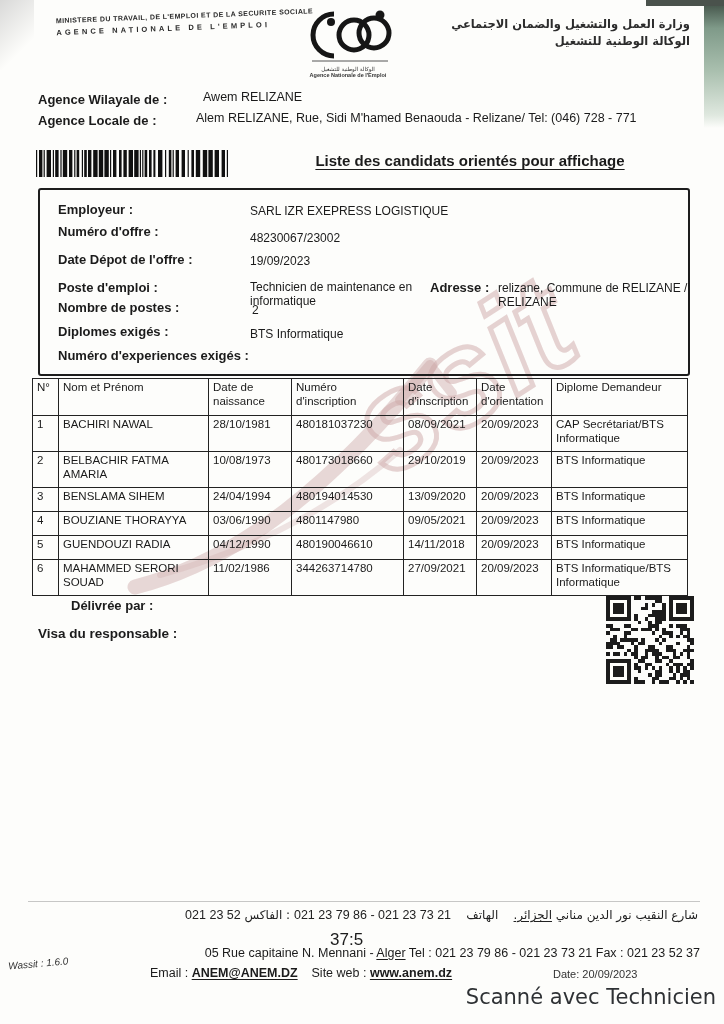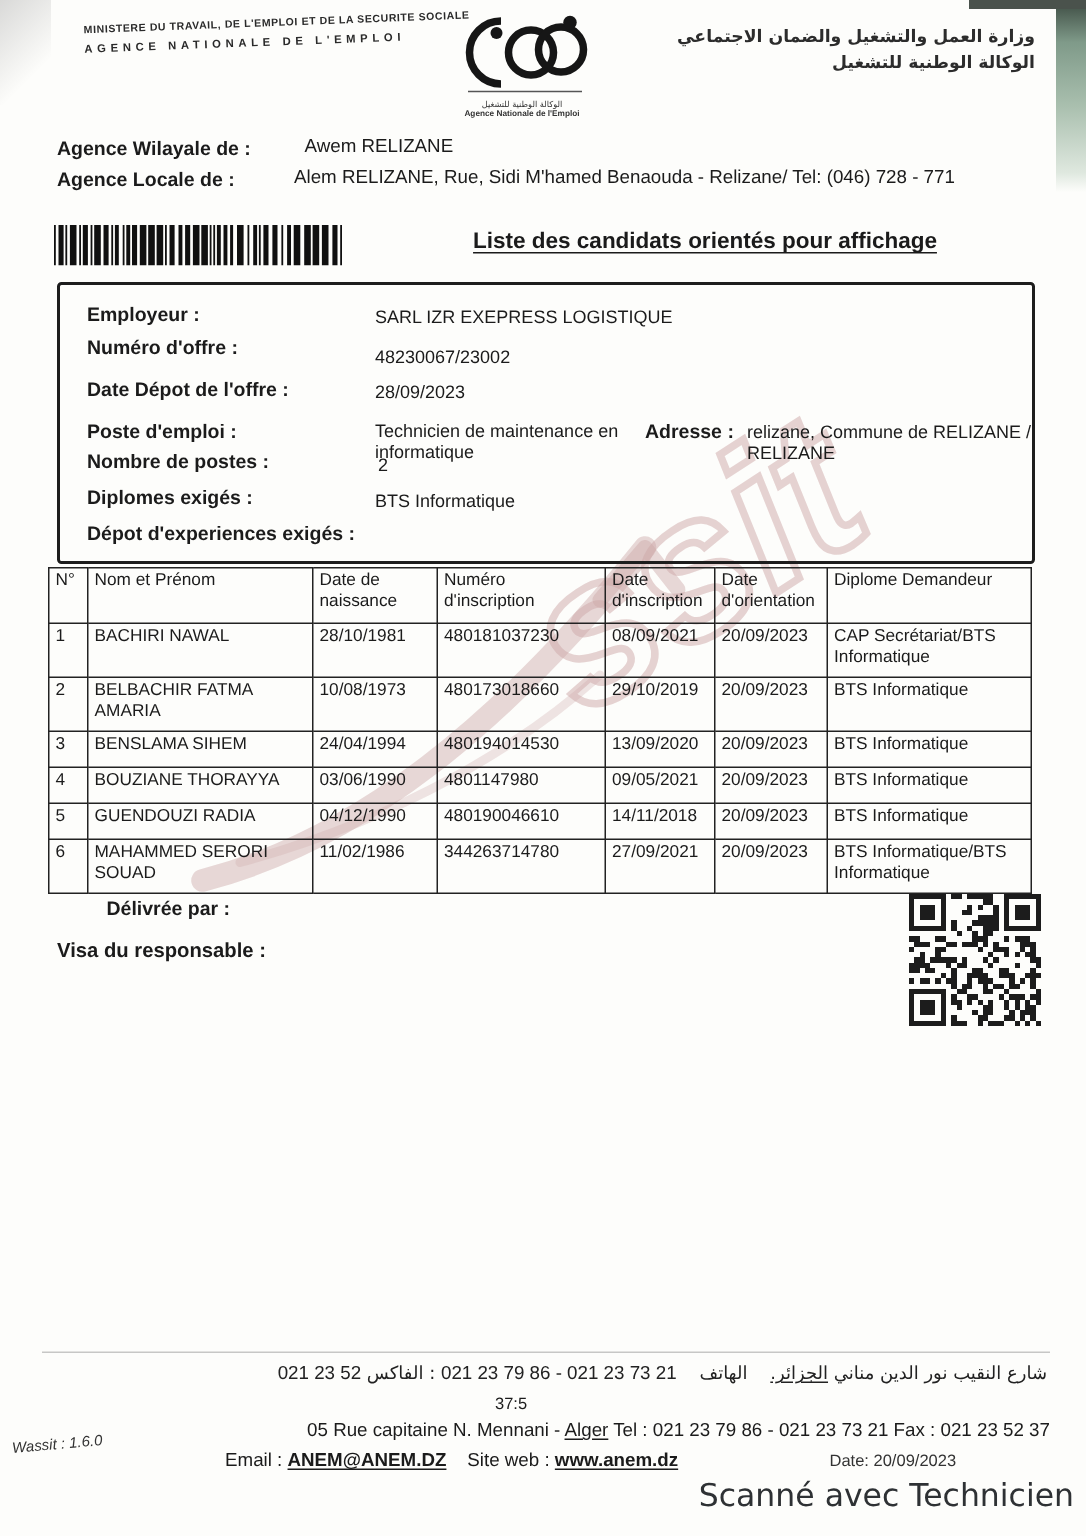--- a/index.html
+++ b/index.html
@@ -45,21 +45,21 @@
   .visa{left:38px;top:626px;font-weight:bold;font-size:13.5px;}
   .qr{left:606px;top:596px;width:88px;height:88px;}
   
   .watermark{left:100px;top:215px;width:560px;height:400px;z-index:0;pointer-events:none;}
   
   .foot-line{left:28px;top:901px;width:672px;border-top:1.5px solid #b9b9b9;opacity:.8;}
   .foot-ar{right:26px;top:908px;width:660px;direction:rtl;text-align:right;
     font-family:"DejaVu Sans",sans-serif;font-size:12px;color:#222;}
   .foot-ar .nums{direction:ltr;unicode-bidi:embed;font-family:"Liberation Sans",sans-serif;font-size:12.5px;}
   .u{text-decoration:underline;text-underline-offset:2px;}
-  .foot-wrap{left:330px;top:930px;font-size:11px;}
+  .foot-wrap{left:330px;top:930px;font-size:17px;}
   .foot-fr{left:40px;top:946px;width:660px;text-align:right;font-size:12.5px;white-space:nowrap;}
   .foot-email{left:150px;top:966px;font-size:12.5px;white-space:nowrap;}
   .foot-date{left:553px;top:968px;font-size:11px;color:#333;}
   .version{left:8px;top:958px;font-size:10px;font-style:italic;transform:rotate(-5deg);color:#333;}
   .camscanner{right:8px;top:985px;font-size:21px;color:#2e3134;font-family:"DejaVu Sans",sans-serif;}
 </style>
 </head>
 <body>
 
 <div class="page">
@@ -166,34 +166,34 @@
   <div class="abs page-title z">Liste des candidats orientés pour affichage</div>
 
   <div class="abs offer-box z">
     <div class="abs lbl" style="left:18px;top:12px">Employeur :</div>
     <div class="abs val" style="left:210px;top:14px">SARL IZR EXEPRESS LOGISTIQUE</div>
 
     <div class="abs lbl" style="left:18px;top:34px">Numéro d'offre :</div>
     <div class="abs val" style="left:210px;top:41px">48230067/23002</div>
 
     <div class="abs lbl" style="left:18px;top:62px">Date Dépot de l'offre :</div>
-    <div class="abs val" style="left:210px;top:64px">28/09/2023</div>
+    <div class="abs val" style="left:210px;top:64px">19/09/2023</div>
 
     <div class="abs lbl" style="left:18px;top:90px">Poste d'emploi :</div>
     <div class="abs val" style="left:210px;top:90px;width:190px">Technicien de maintenance en informatique</div>
     <div class="abs lbl" style="left:18px;top:110px">Nombre de postes :</div>
     <div class="abs val" style="left:212px;top:113px">2</div>
 
     <div class="abs lbl" style="left:390px;top:90px">Adresse :</div>
     <div class="abs val" style="left:458px;top:91px;width:190px">relizane, Commune de RELIZANE / RELIZANE</div>
 
     <div class="abs lbl" style="left:18px;top:134px">Diplomes exigés :</div>
     <div class="abs val" style="left:210px;top:137px">BTS Informatique</div>
 
-    <div class="abs lbl" style="left:18px;top:158px">Dépot d'experiences exigés :</div>
+    <div class="abs lbl" style="left:18px;top:158px">Numéro d'experiences exigés :</div>
     <div class="abs val" style="left:260px;top:158px"></div>
   </div>
 
   <div class="abs cand-table z">
     <table>
       <colgroup>
         <col style="width:26px">
           <col style="width:150px">
           <col style="width:83px">
         <col style="width:112px">

